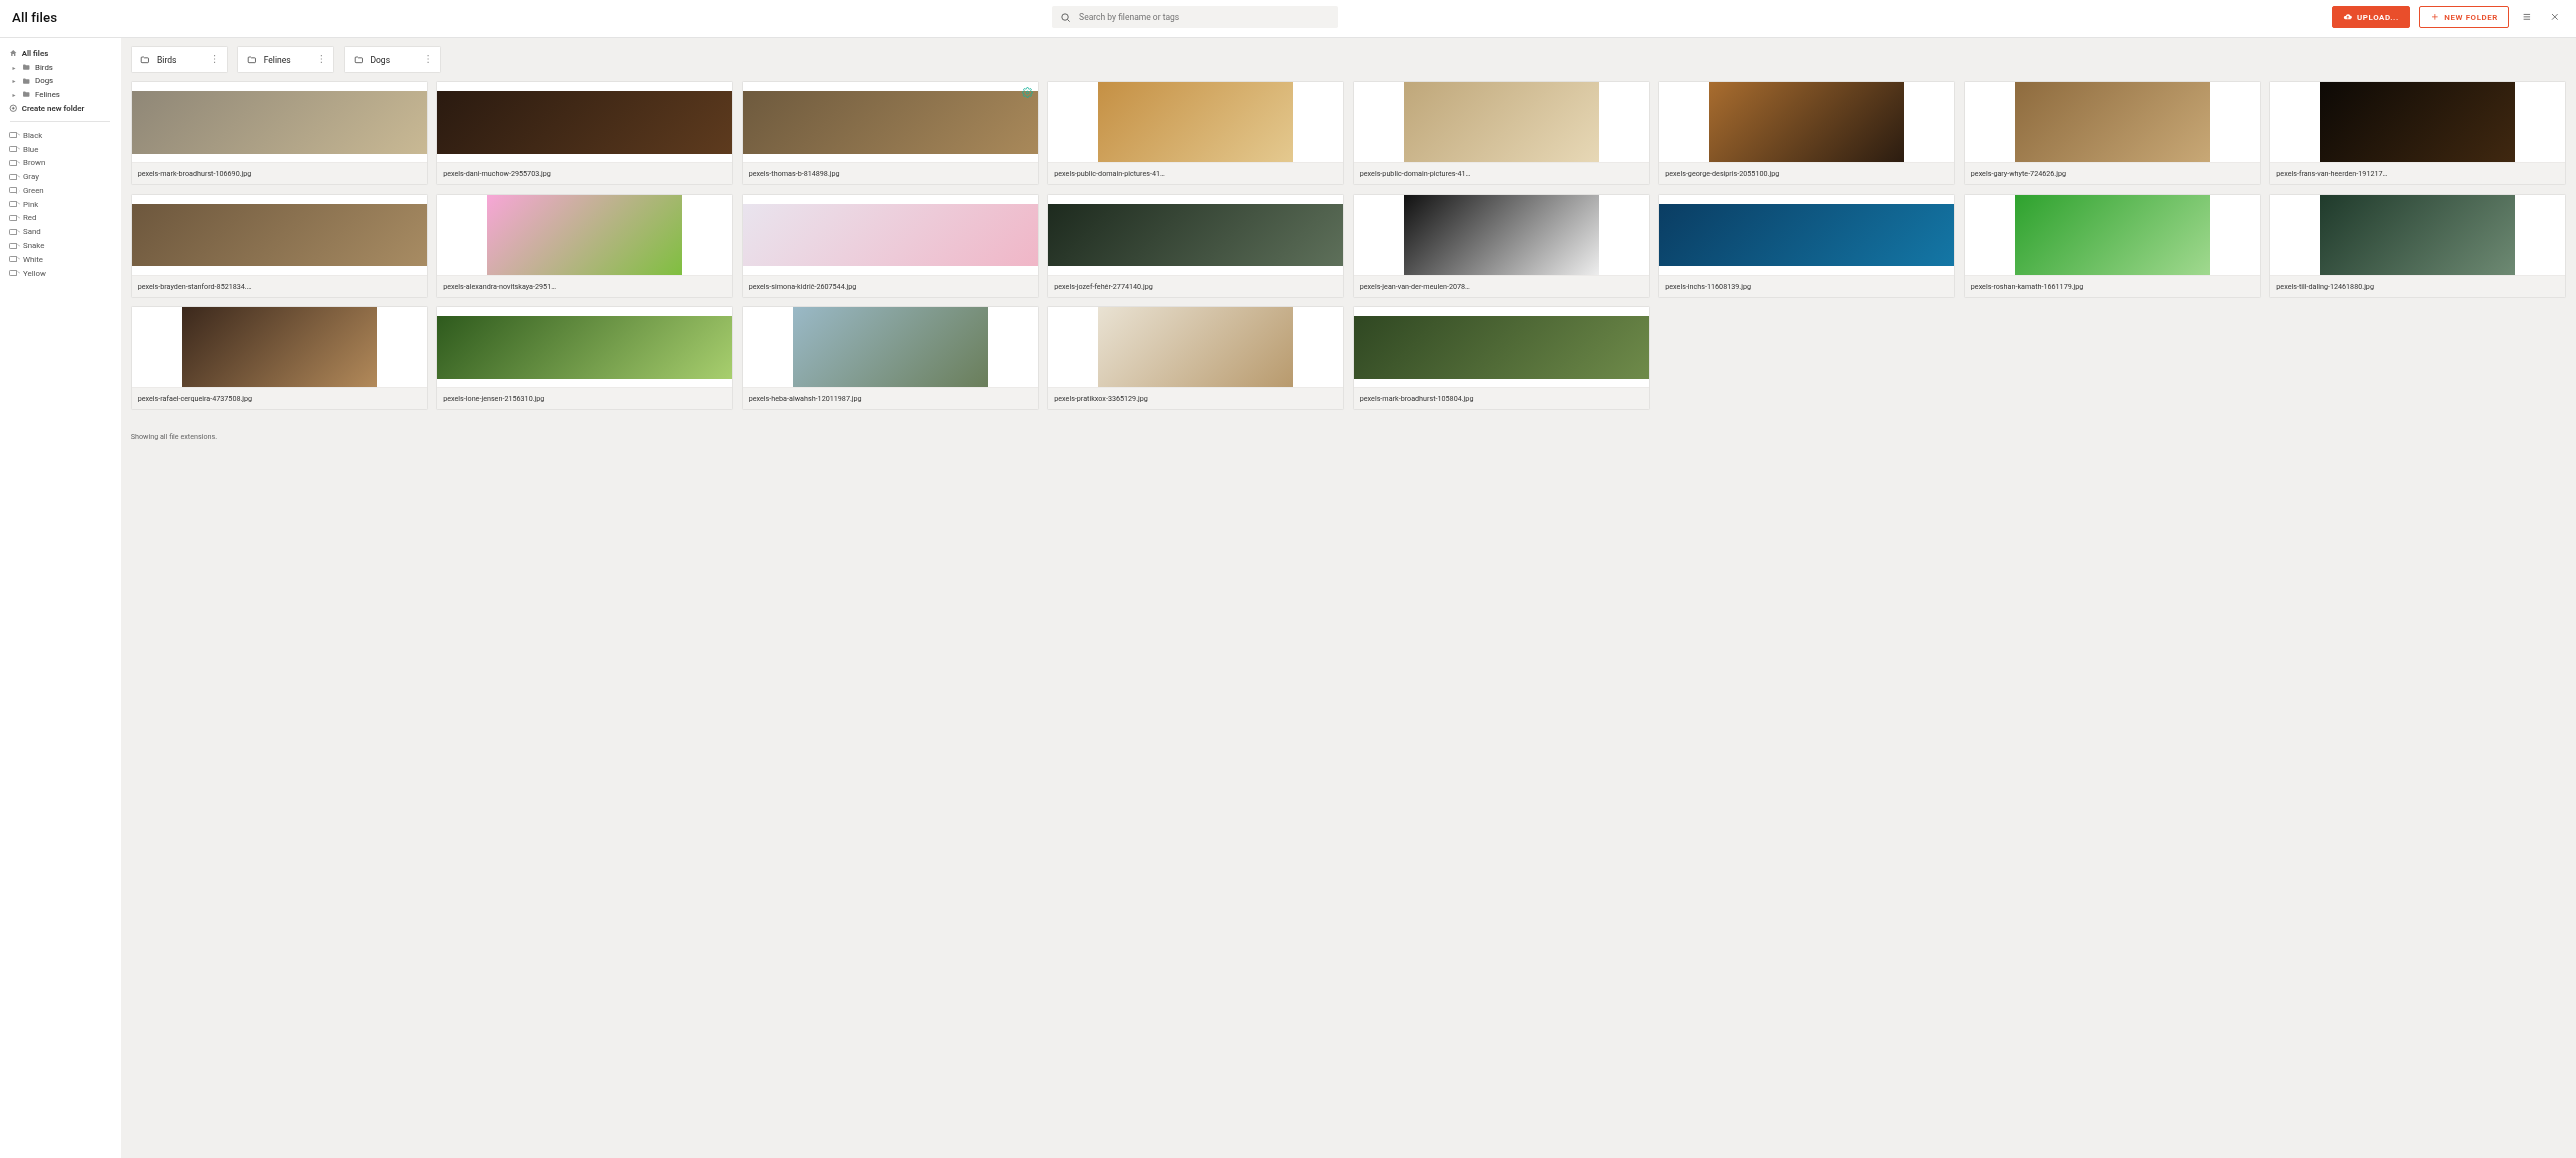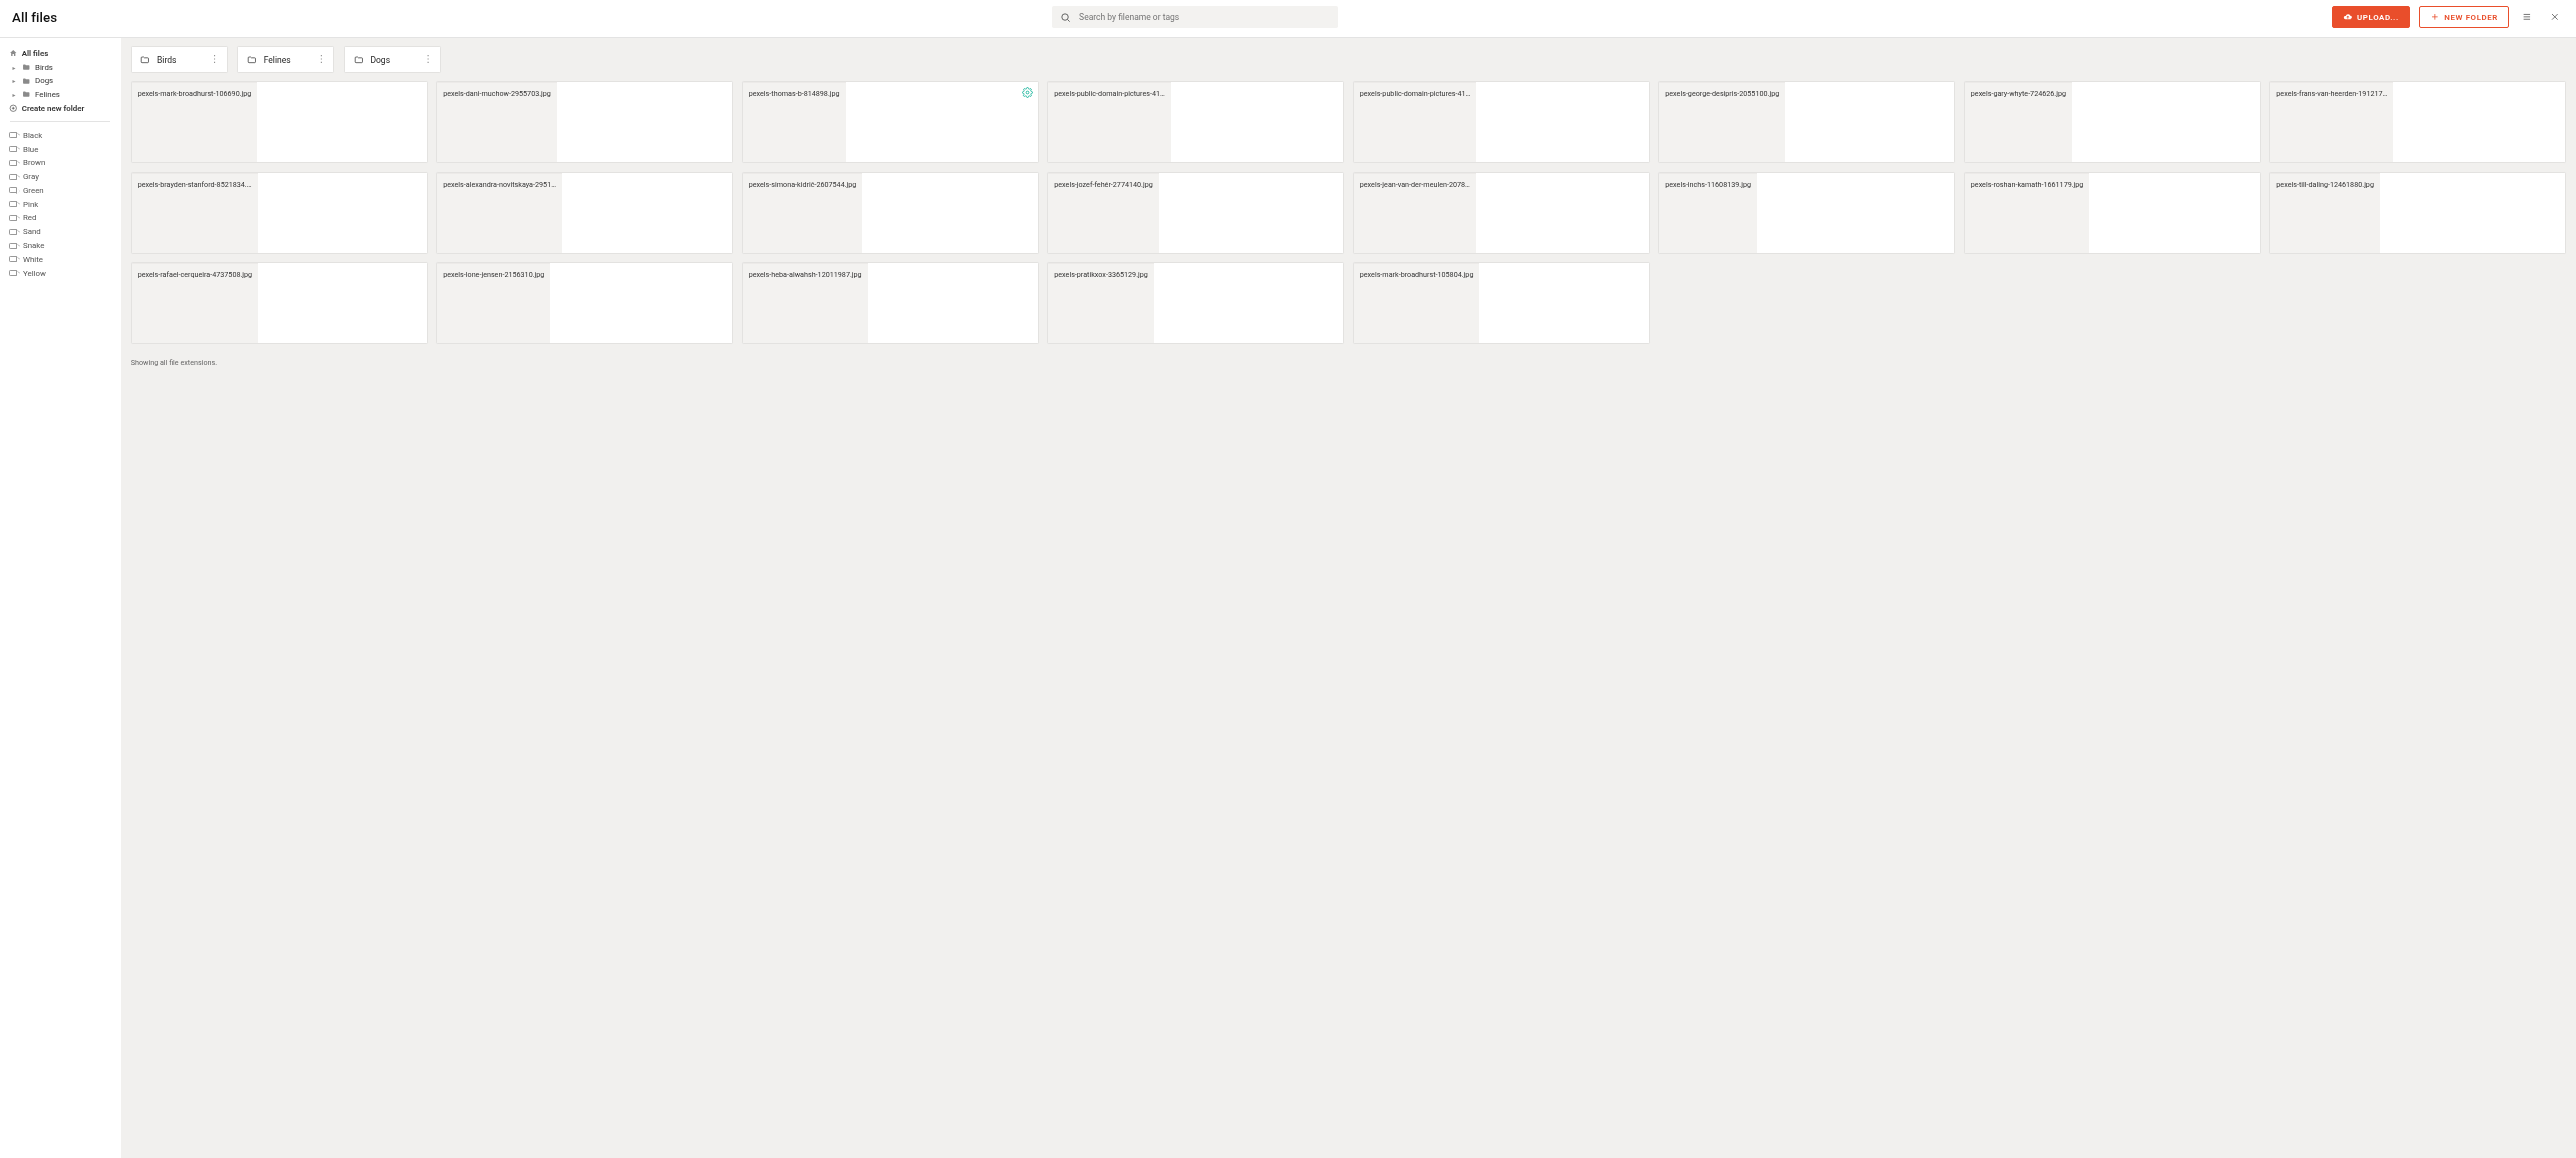--- a/index.html
+++ b/index.html
@@ -34,26 +34,26 @@
   .sidebar .tag{display:flex;align-items:center;gap:6px;padding:2.4px 0;cursor:pointer;color:#555}
   .tagicon{width:8.5px;height:6px;border:0.9px solid #999;border-radius:1.2px 0 0 1.2px;position:relative}
   .tagicon:after{content:"";position:absolute;right:-4.2px;top:-0.9px;border-top:3.9px solid transparent;border-bottom:3.9px solid transparent;border-left:4.2px solid #999}
   .tagicon:before{content:"";position:absolute;right:-3.6px;top:0px;border-top:3px solid transparent;border-bottom:3px solid transparent;border-left:3.6px solid #fff;z-index:1}
   
   .main{flex:1;background:var(--bg-canvas);padding:8.5px 9.7px 14.5px 9.7px;overflow:auto}
   .folders{display:flex;gap:9.7px;margin-bottom:8.5px}
   .folder-card{display:flex;align-items:center;gap:7.2px;background:#fff;border:0.6px solid #e3e2e0;border-radius:1.2px;padding:7.2px 26.6px 7.2px 8.5px;min-width:97px;position:relative;font-size:8.5px;color:#222;cursor:pointer}
   .folder-card .kebab{position:absolute;right:3.6px;top:50%;transform:translateY(-50%);color:#888;padding:2.4px 3.6px;font-size:9.7px;line-height:2.4px;letter-spacing:0}
   .grid{display:grid;grid-template-columns:repeat(8,1fr);gap:8.5px}
-  .card{background:#fff;border:0.6px solid #e3e2e0;border-radius:1.2px;display:flex;flex-direction:row;overflow:hidden;cursor:pointer;position:relative}
+  .card{background:#fff;border:0.6px solid #e3e2e0;border-radius:1.2px;display:flex;flex-direction:column;overflow:hidden;cursor:pointer;position:relative}
   .thumb{height:80px;display:flex;align-items:center;justify-content:center;background:#fff}
   .thumb .img{width:100%;height:100%;background:#888 center/cover no-repeat;display:flex;align-items:center;justify-content:center;color:#fff;font-size:6px;text-align:center}
   .cap{background:var(--bg-soft);padding:6px 6px;font-size:7.2px;color:#333;white-space:nowrap;overflow:hidden;text-overflow:ellipsis;border-top:0.6px solid #eceae8}
   .cog{position:absolute;top:4.8px;right:4.8px;color:#18b59a}
-  .footer-note{font-size:7.2px;color:#666;margin-top:14px}
+  .footer-note{font-size:7.2px;color:#666;margin-top:22px}
   
   .i{width:9.7px;height:9.7px;flex:0 0 auto}
   .i.sm{width:8.5px;height:8.5px}
   .i.muted{color:#8a8a8a}
 </style>
 </head>
 <body>
 
 <div class="header">
   <h1>All files</h1>

